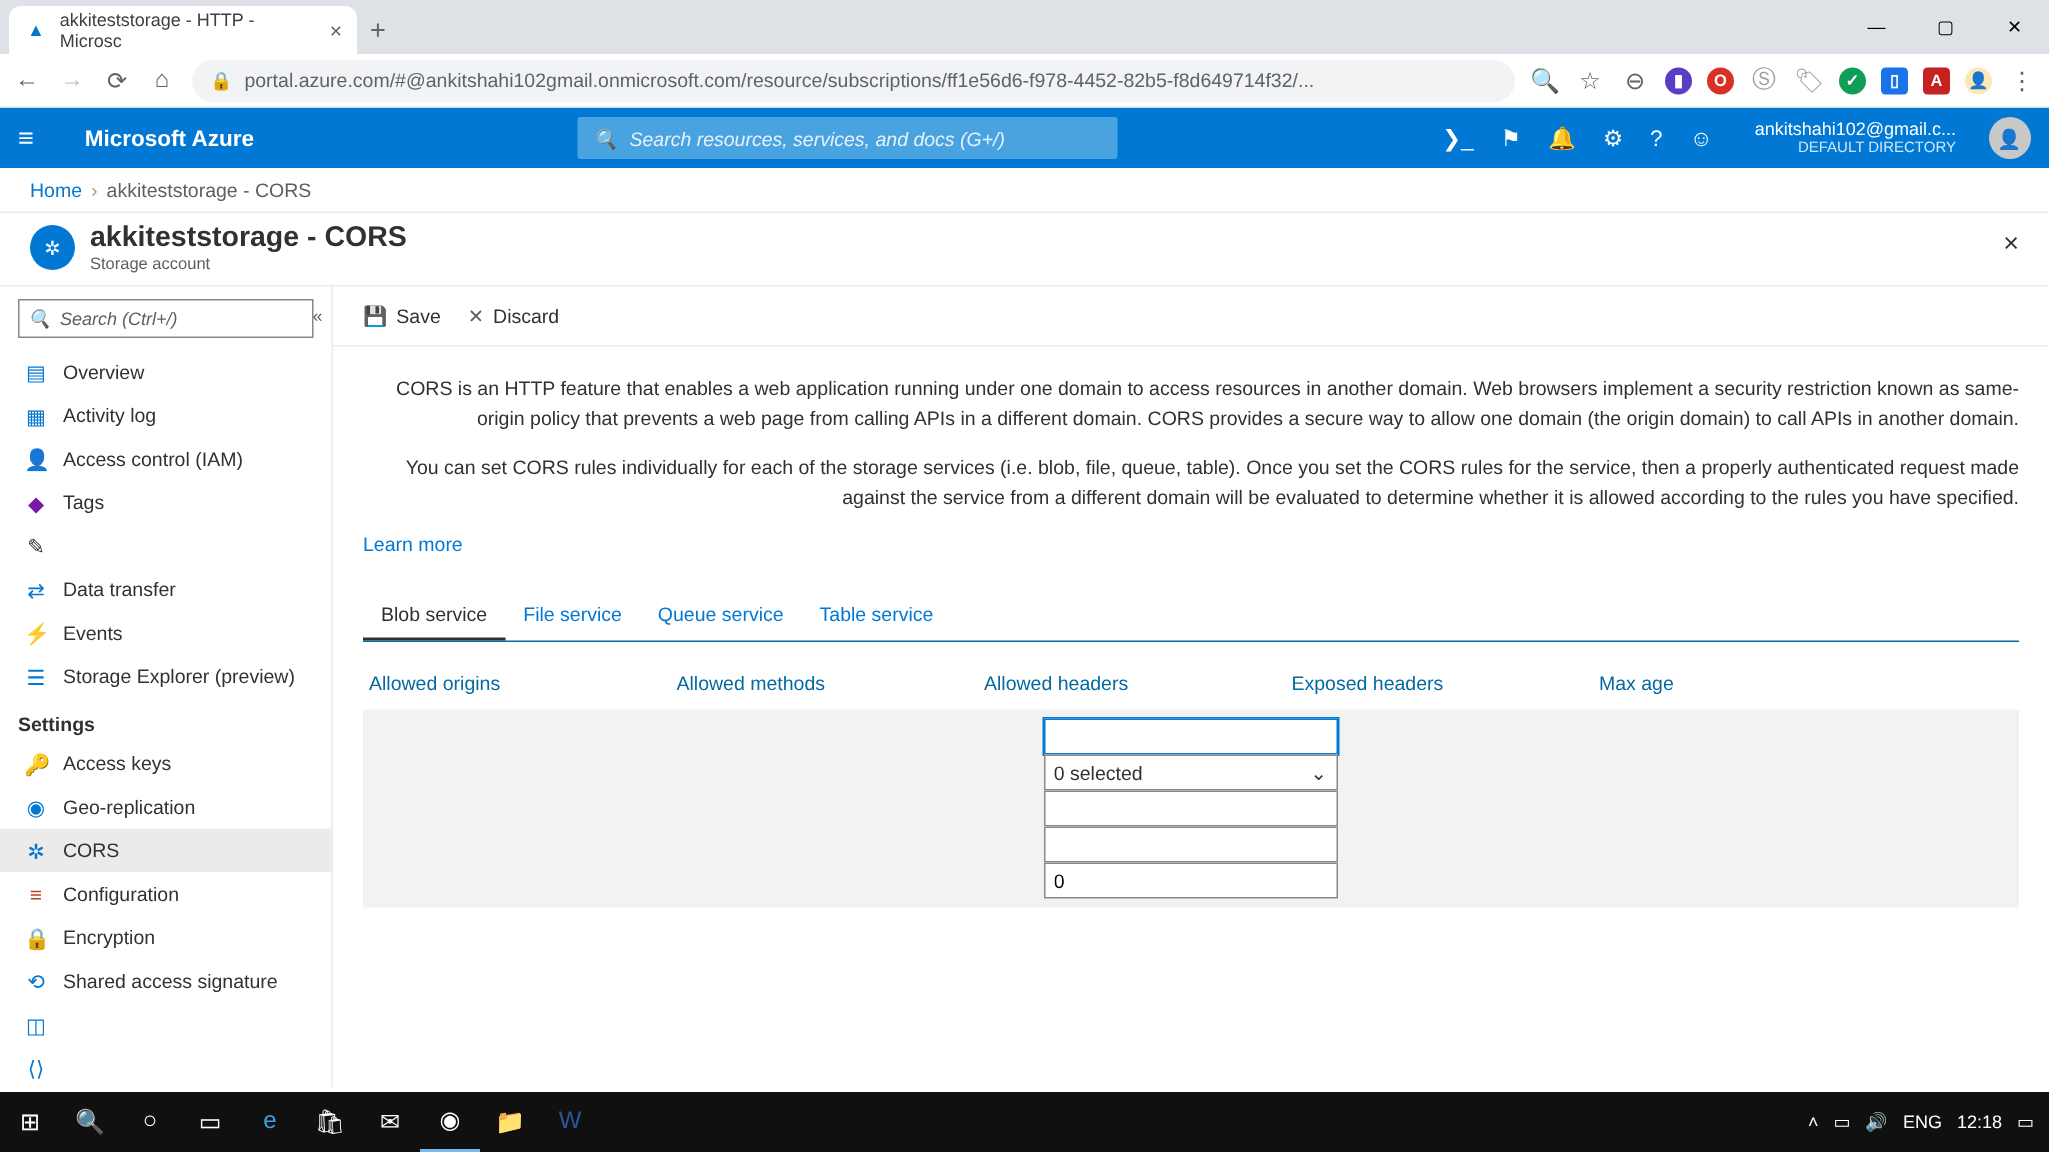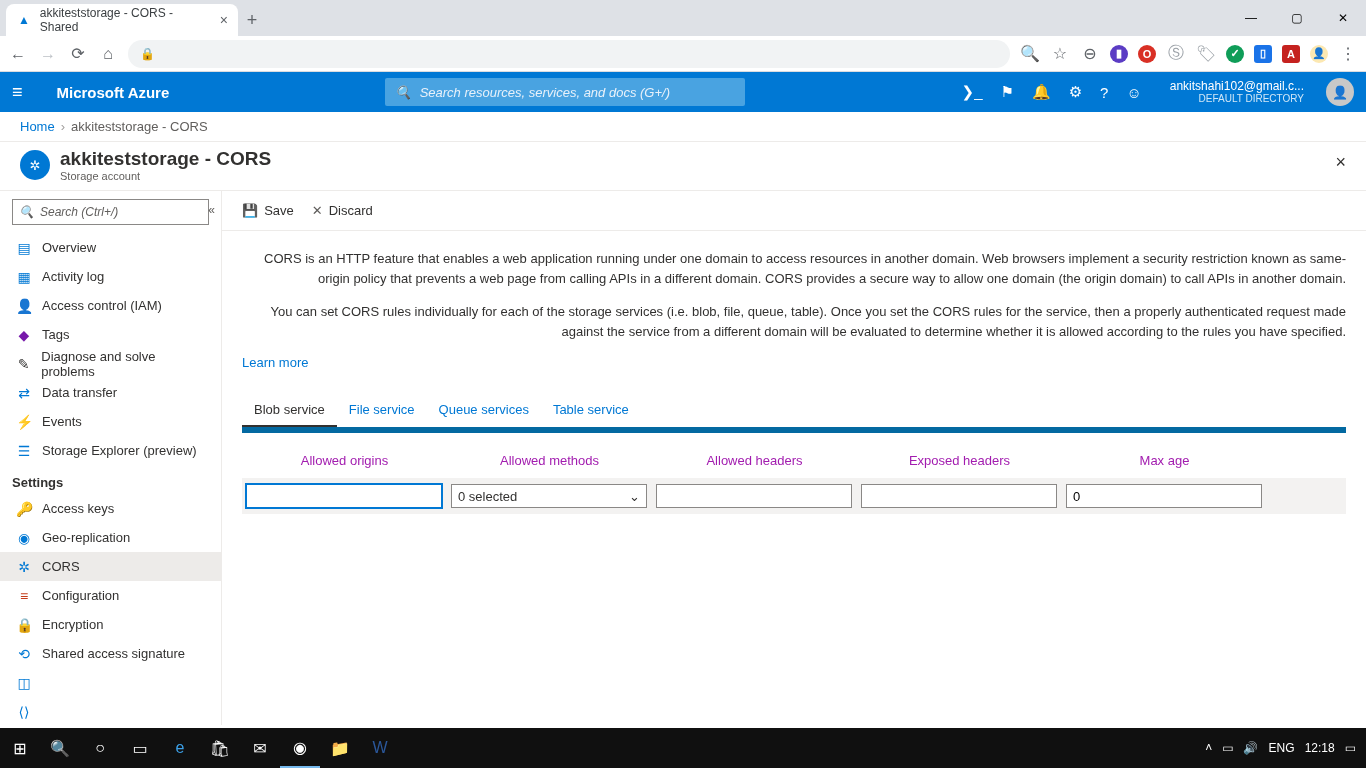--- a/index.html
+++ b/index.html
@@ -56,66 +56,67 @@
 
 .main { flex:1; overflow:auto; }
 .toolbar { height:40px; display:flex; align-items:center; padding:0 20px; gap:18px; border-bottom:1px solid #edebe9;}
 .tool-btn { display:flex; align-items:center; gap:6px; font-size:13px; color:#323130; cursor:pointer;}
 .tool-btn .ticon { color:#605e5c;}
 .content { padding:18px 20px 20px 20px; font-size:13px; color:#323130;}
 .content p { margin-bottom:14px; line-height:1.5;text-align:right;}
 .learn { color:#0078d4; cursor:pointer; display:inline-block; margin-bottom:24px;}
 
 
-.svc-tabs { display:flex; border-bottom:6px solid #0369a1; margin-bottom:14px;}
+.svc-tabs { display:flex; border-bottom:1px solid #0369a1; margin-bottom:14px;}
 .svc-tab { padding:8px 12px; font-size:13px; color:#0078d4; cursor:pointer;}
 .svc-tab.active { color:#323130; border-bottom:2px solid #323130;}
 
 
-.cors-head { display:flex; padding:6px 0 10px; font-size:13px; color:#a21caf;text-align:center;}
+.cors-head { display:flex; padding:6px 0 10px; font-size:13px; color:#0369a1;}
 .cors-head > div, .cors-row > div { width:205px; padding:0 4px;}
-.cors-row { display:flex; align-items:center; background:#f3f2f1; padding:6px 0; }
+.cors-row { display:flex; align-items:center; background:#f3f2f1; padding:6px 0;flex-direction:column; }
 .cors-input { width:196px; height:24px; border:1px solid #8a8886; background:#fff; padding:0 6px; font-size:13px;}
 .cors-input.focus { border:1px solid #0078d4; outline:1px solid #0078d4;}
 .cors-select { width:196px; height:24px; border:1px solid #8a8886; background:#fff; display:flex; align-items:center; justify-content:space-between; padding:0 6px; font-size:13px; cursor:pointer;}
 
 
 .taskbar { position:fixed; bottom:0; left:0; right:0; height:40px; background:#101010; display:flex; align-items:center; color:#fff;}
 .tb-left { display:flex; align-items:center; height:100%;}
 .tb-ico { width:40px; height:40px; display:flex; align-items:center; justify-content:center; font-size:16px; cursor:pointer;}
 .tb-ico.active { border-bottom:2px solid #76b9ed;}
 .tb-right { margin-left:auto; display:flex; align-items:center; gap:10px; padding-right:10px; font-size:12px;}
 
 ::-webkit-scrollbar { width:14px;}
 ::-webkit-scrollbar-thumb { background:#c8c6c4;}
 </style>
 </head>
 <body>
 
 <div class="browser-tabs">
   <div class="tab">
     <span class="favicon" style="color:#0078d4;">▲</span>
-    <span>akkiteststorage - CORS - Shared</span>
+    <span>akkiteststorage - HTTP - Microsc</span>
     <span class="tab-close">×</span>
   </div>
   <div class="newtab">+</div>
   <div class="win-controls">
     <div class="win-btn">—</div>
     <div class="win-btn">▢</div>
     <div class="win-btn">✕</div>
   </div>
 </div>
 
 <div class="browser-bar">
   <span class="nav-ico">←</span>
   <span class="nav-ico" style="color:#bdc1c6">→</span>
   <span class="nav-ico">⟳</span>
   <span class="nav-ico">⌂</span>
   <div class="url-box">
     <span class="lock">🔒</span>
+    <span>portal.azure.com/#@ankitshahi102gmail.onmicrosoft.com/resource/subscriptions/ff1e56d6-f978-4452-82b5-f8d649714f32/...</span>
   </div>
   <span class="nav-ico">🔍</span>
   <span class="nav-ico">☆</span>
   <div class="ext-row">
     <span class="nav-ico">⊖</span>
     <span class="ext-ico" style="background:#5b3cc4">▮</span>
     <span class="ext-ico" style="background:#d93025">O</span>
     <span class="nav-ico" style="color:#9aa0a6">Ⓢ</span>
     <span class="nav-ico" style="color:#9aa0a6">🏷</span>
     <span class="ext-ico" style="background:#0f9d58">✓</span>
@@ -182,21 +183,20 @@
         <div class="nav-item">
           <span class="ni-icon" style="color:#0078d4">👤</span>
           <span>Access control (IAM)</span>
         </div>
         <div class="nav-item">
           <span class="ni-icon" style="color:#7719aa">◆</span>
           <span>Tags</span>
         </div>
         <div class="nav-item">
           <span class="ni-icon" style="color:#323130">✎</span>
-          <span>Diagnose and solve problems</span>
         </div>
         <div class="nav-item">
           <span class="ni-icon" style="color:#0078d4">⇄</span>
           <span>Data transfer</span>
         </div>
         <div class="nav-item">
           <span class="ni-icon" style="color:#ffb900">⚡</span>
           <span>Events</span>
         </div>
         <div class="nav-item">
@@ -251,21 +251,21 @@
       </div>
     </div>
     <div class="content">
       <p>CORS is an HTTP feature that enables a web application running under one domain to access resources in another domain. Web browsers implement a security restriction known as same-origin policy that prevents a web page from calling APIs in a different domain. CORS provides a secure way to allow one domain (the origin domain) to call APIs in another domain.</p>
       <p>You can set CORS rules individually for each of the storage services (i.e. blob, file, queue, table). Once you set the CORS rules for the service, then a properly authenticated request made against the service from a different domain will be evaluated to determine whether it is allowed according to the rules you have specified.</p>
       <span class="learn">Learn more</span>
 
       <div class="svc-tabs" id="svc-tabs">
           <div class="svc-tab active">Blob service</div>
           <div class="svc-tab">File service</div>
-          <div class="svc-tab">Queue services</div>
+          <div class="svc-tab">Queue service</div>
           <div class="svc-tab">Table service</div>
         </div>
 
       <div class="cors-head" id="cors-head">
           <div>Allowed origins</div>
           <div>Allowed methods</div>
           <div>Allowed headers</div>
           <div>Exposed headers</div>
           <div>Max age</div>
         </div>

